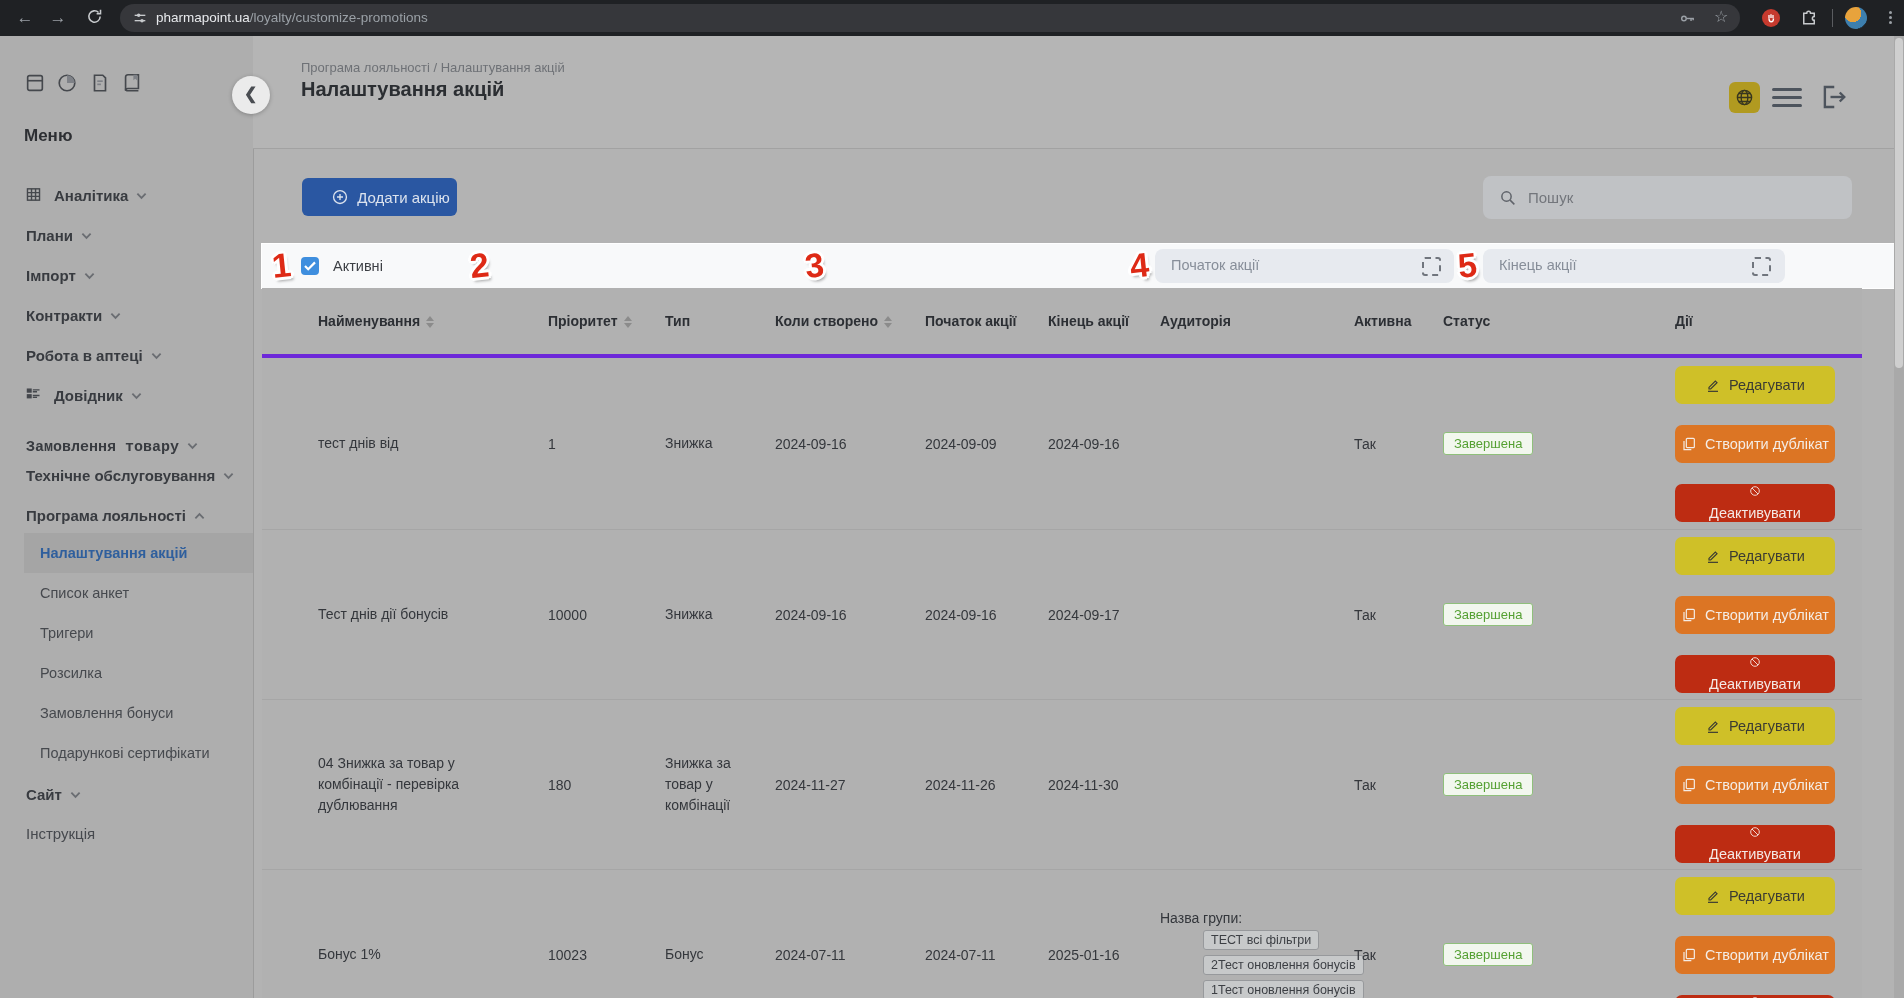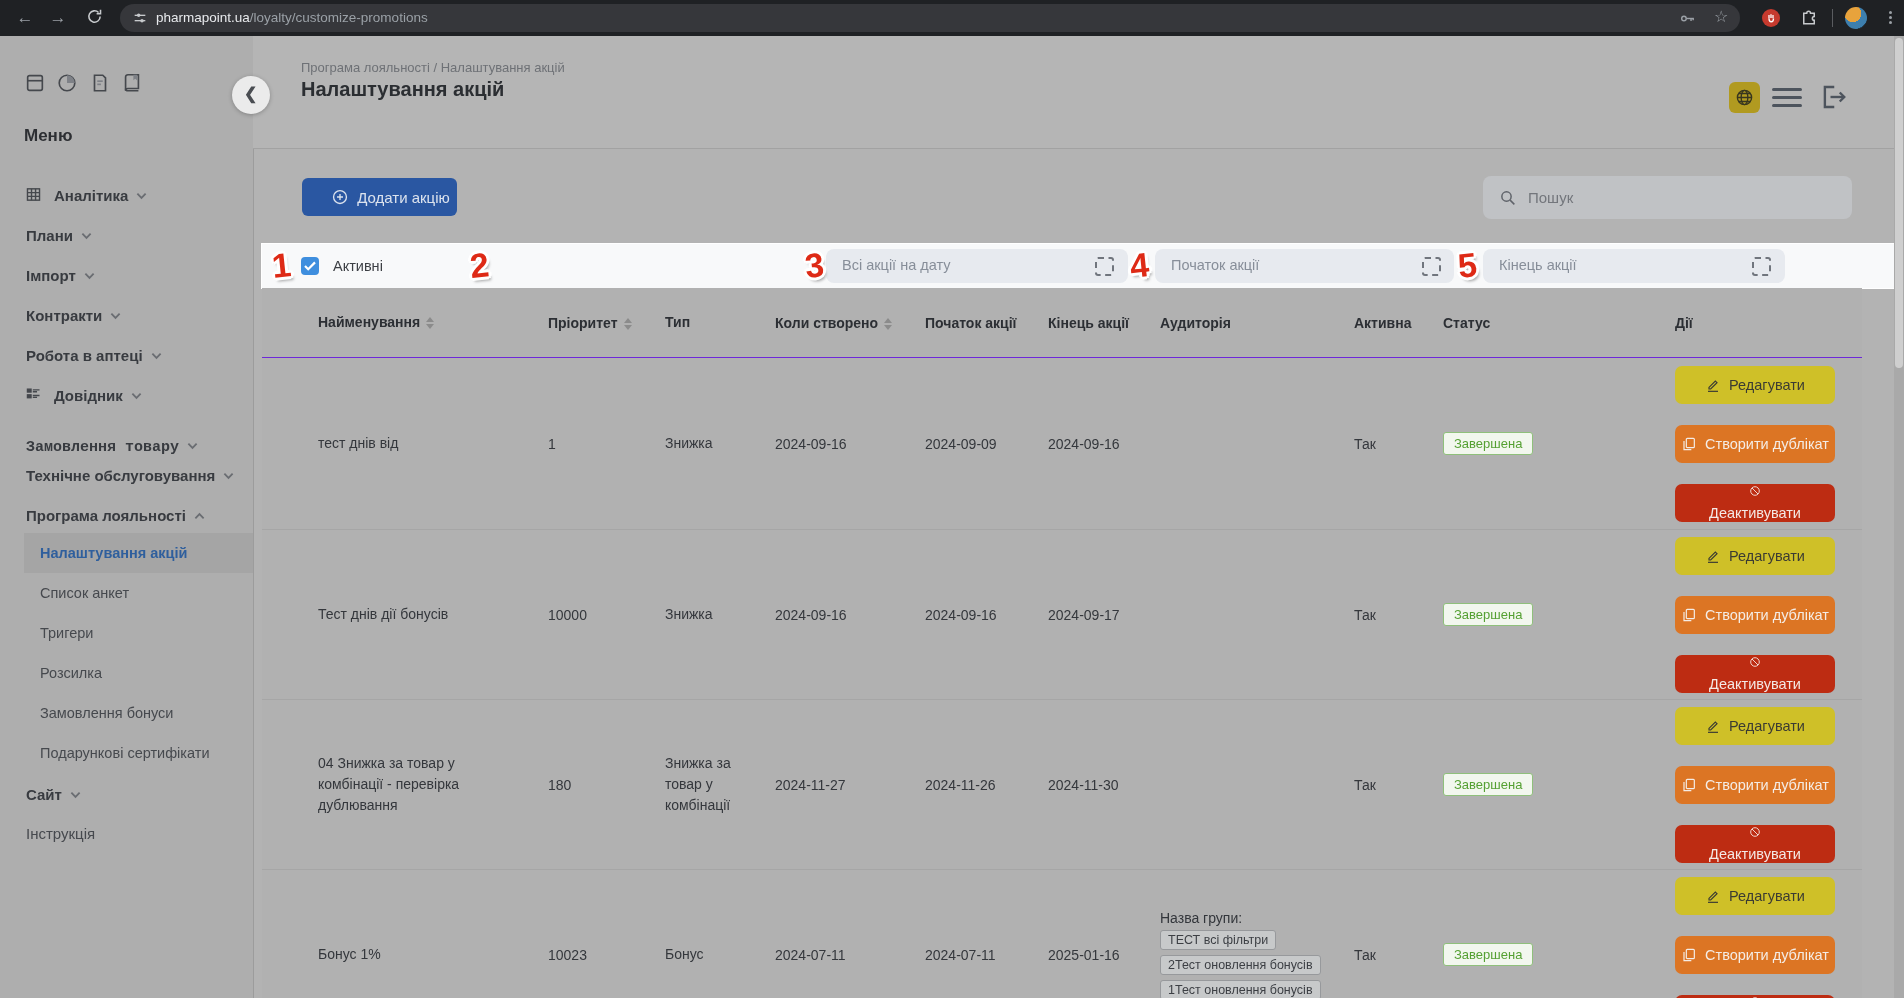--- a/index.html
+++ b/index.html
@@ -60,39 +60,39 @@
     text-shadow:-2px -2px 0 #fff,2px -2px 0 #fff,-2px 2px 0 #fff,2px 2px 0 #fff,0 -3px 0 #fff,0 3px 0 #fff,-3px 0 0 #fff,3px 0 0 #fff,2px 4px 3px rgba(0,0,0,.35);}
   .fcheckbox{position:absolute;left:301px;top:221px;width:18px;height:18px;border-radius:4px;background:#3e8ede;cursor:pointer;}
   .fcheckbox svg{position:absolute;left:3px;top:4px;}
   .flabel{position:absolute;top:222px;font-size:14.5px;color:#3c3f44;}
   .ffield{position:absolute;top:213px;height:34px;border-radius:8px;background:#e7eaef;cursor:pointer;}
   .ffield .ph{position:absolute;left:16px;top:8px;font-size:14.5px;color:#878e99;white-space:nowrap;}
   .ffield .sq{position:absolute;top:8px;width:15px;height:15px;border:2px dashed #70757d;border-radius:3px;}
   .ffield .dchev{position:absolute;top:11px;}
   
   .tcard{position:absolute;left:262px;top:252px;width:1600px;height:710px;background:#b1b1b1;overflow:hidden;}
-  .thead{position:absolute;left:0;top:0;width:1600px;height:70px;border-bottom:1px solid #6d28d9;display:flex;align-items:center;padding-left:56px;box-sizing:border-box;font-size:14px;font-weight:bold;color:#2c2f34;}
+  .thead{position:absolute;left:0;top:0;width:1600px;height:70px;border-bottom:4px solid #6d28d9;display:flex;align-items:center;padding-left:56px;box-sizing:border-box;font-size:14px;font-weight:bold;color:#2c2f34;}
   .trow{position:absolute;left:0;width:1600px;display:flex;align-items:center;padding-left:56px;box-sizing:border-box;border-bottom:1px solid #a6a6a6;font-size:14px;color:#34373c;}
   .c1{width:230px;padding-right:48px;box-sizing:border-box;line-height:21px;}
   .c2{width:117px;}.c3{width:110px;padding-right:24px;box-sizing:border-box;line-height:21px;}
   .c4{width:150px;}.c5{width:123px;}.c6{width:112px;}
   .c7{width:194px;padding-right:10px;box-sizing:border-box;}
   .c8{width:89px;}.c9{width:232px;}.c10{width:181px;}
   .sorts{display:inline-block;vertical-align:-2px;margin-left:6px;}
   .sorts i{display:block;width:0;height:0;border-left:4px solid transparent;border-right:4px solid transparent;}
   .sorts .up{border-bottom:5px solid #8b8b8b;margin-bottom:2px;}
   .sorts .dn{border-top:5px solid #8b8b8b;}
   .badge{display:inline-block;border:1px solid #8fc07b;background:#f2f7ee;color:#55a033;font-size:13px;padding:3px 10px;border-radius:3px;}
   .btn-stack{display:flex;flex-direction:column;gap:21px;}
   .abtn{width:160px;height:38px;border:none;border-radius:7px;font-size:14.5px;font-family:"Liberation Sans",sans-serif;cursor:pointer;display:flex;align-items:center;justify-content:center;gap:8px;}
   .abtn.edit{background:#cfc028;color:#3b3b33;}
   .abtn.dup{background:#dc7524;color:#f4ece5;}
   .abtn.deact{background:#bd2c12;color:#f4e8e4;flex-direction:column;}
   .aud-label{font-size:14px;color:#33363b;margin-bottom:4px;}
-  .tagcol{display:flex;flex-direction:column;gap:5px;align-items:flex-start;}
+  .tagcol{display:flex;flex-direction:column;gap:5px;align-items:flex-start;margin-left:43px;}
   .tag{background:#c7c9ca;border:1px solid #97999c;border-radius:3px;font-size:12.5px;color:#3c3f44;padding:2px 7px;white-space:nowrap;}
   
   .vscroll{position:absolute;right:0;top:0;width:10px;height:962px;background:#a9a9a9;}
   .vscroll .thumb{position:absolute;left:1px;top:2px;width:8px;height:330px;border-radius:4px;background:#cfcfcf;}
 </style>
 </head>
 <body>
 
 <div class="screen">
 
@@ -310,24 +310,20 @@
     <div class="fcheckbox">
       <svg width="12" height="10" viewBox="0 0 12 10" fill="none" stroke="#ffffff" stroke-width="2.2">
           <path d="M1 5l3.2 3.2L11 1.4"></path>
         </svg>
     </div>
     <div class="flabel" style="left:333px;">Активні</div>
 
     <div class="marker" style="left:470px;">2</div>
 
     <div class="marker" style="left:805px;">3</div>
-    <div class="ffield" style="left:826px;width:302px;">
-      <span class="ph">Всі акції на дату</span>
-      <span class="sq" style="left:269px;"></span>
-    </div>
 
     <div class="marker" style="left:1130px;">4</div>
     <div class="ffield" style="left:1155px;width:299px;">
       <span class="ph">Початок акції</span>
       <span class="sq" style="left:267px;"></span>
     </div>
 
     <div class="marker" style="left:1458px;">5</div>
     <div class="ffield" style="left:1483px;width:302px;">
       <span class="ph">Кінець акції</span>

